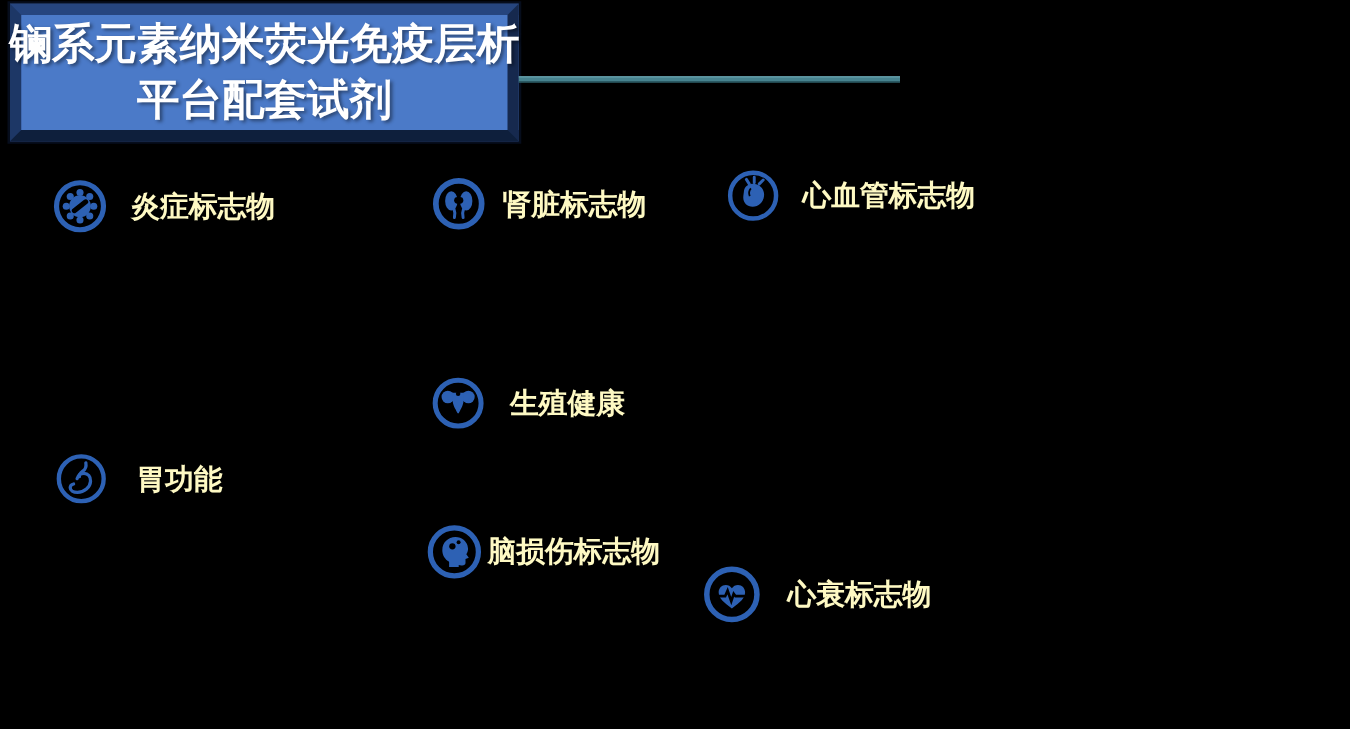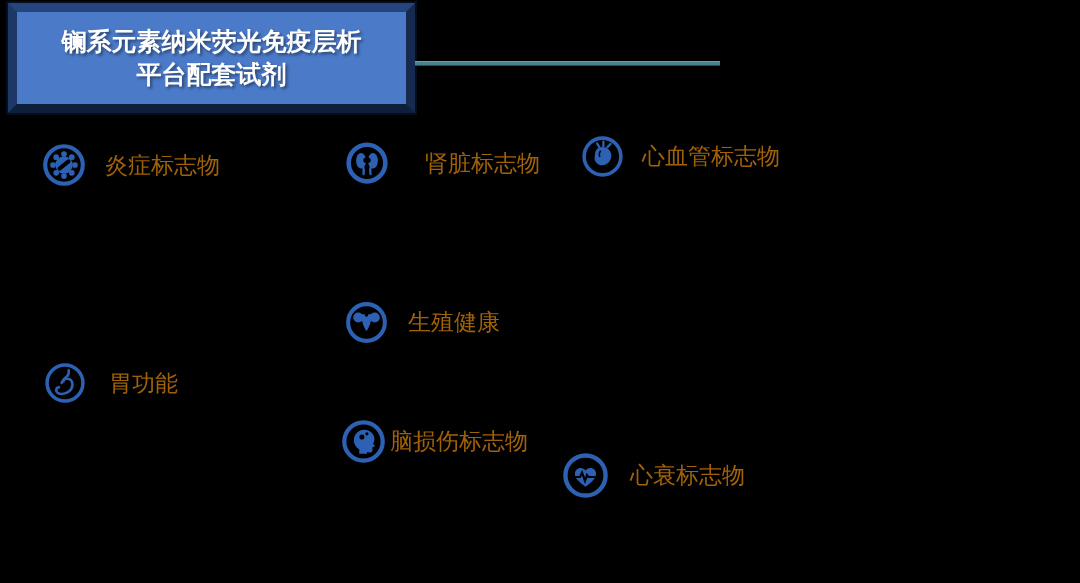--- a/index.html
+++ b/index.html
@@ -10,38 +10,38 @@
   
   .title-box{
     position:absolute;left:8px;top:3px;width:407px;height:110px;box-sizing:border-box;
     background:#4b7ac8;
     border:9px solid;
     border-color:#26457e #16294e #0e1f3c #1d3766;
     box-shadow:0 0 0 2px #060d1c;
     display:flex;flex-direction:column;align-items:center;justify-content:center;
   }
   .title-line{
-    color:#fff;font-size:25px;font-weight:bold;line-height:1.32;text-align:center;
+    color:#fff;font-size:34px;font-weight:bold;line-height:1.32;text-align:center;
     text-shadow:2px 2px 3px rgba(0,0,0,.45);white-space:nowrap;
   }
   
   .divider{
     position:absolute;left:415px;top:61px;width:305px;height:5px;box-sizing:border-box;
     background:#47838f;border-top:1px solid #69a3ae;border-bottom:1px solid #234e57;
   }
   
   .logo{position:absolute;left:944px;top:24px;color:#8b8b8b;}
   .logo-brand{font-size:21px;font-weight:bold;font-style:italic;letter-spacing:1px;white-space:nowrap;}
   .logo-cn{font-size:14px;letter-spacing:10px;margin-top:3px;white-space:nowrap;}
   
   .item{position:absolute;display:flex;align-items:center;color:#2d61b4;}
   .item svg{flex:none;display:block;}
-  .item-label{font-size:23px;font-weight:normal;color:#a16207;white-space:nowrap;}
+  .item-label{font-size:23px;font-weight:bold;color:#fef9c3;white-space:nowrap;}
   .i1{left:42px;top:143px;gap:19px;}
-  .i2{left:345px;top:141px;gap:36px;text-align:center;}
+  .i2{left:345px;top:141px;gap:13px;text-align:center;}
   .i3{left:581px;top:135px;gap:18px;}
   .i4{left:345px;top:301px;gap:20px;}
   .i5{left:44px;top:362px;gap:23px;}
   .i6{left:341px;top:419px;gap:4px;justify-content:center;}
   .i7{left:562px;top:452px;gap:21px;}
   .i8{left:42px;top:490px;gap:18px;}
 </style>
 </head>
 <body>
 

